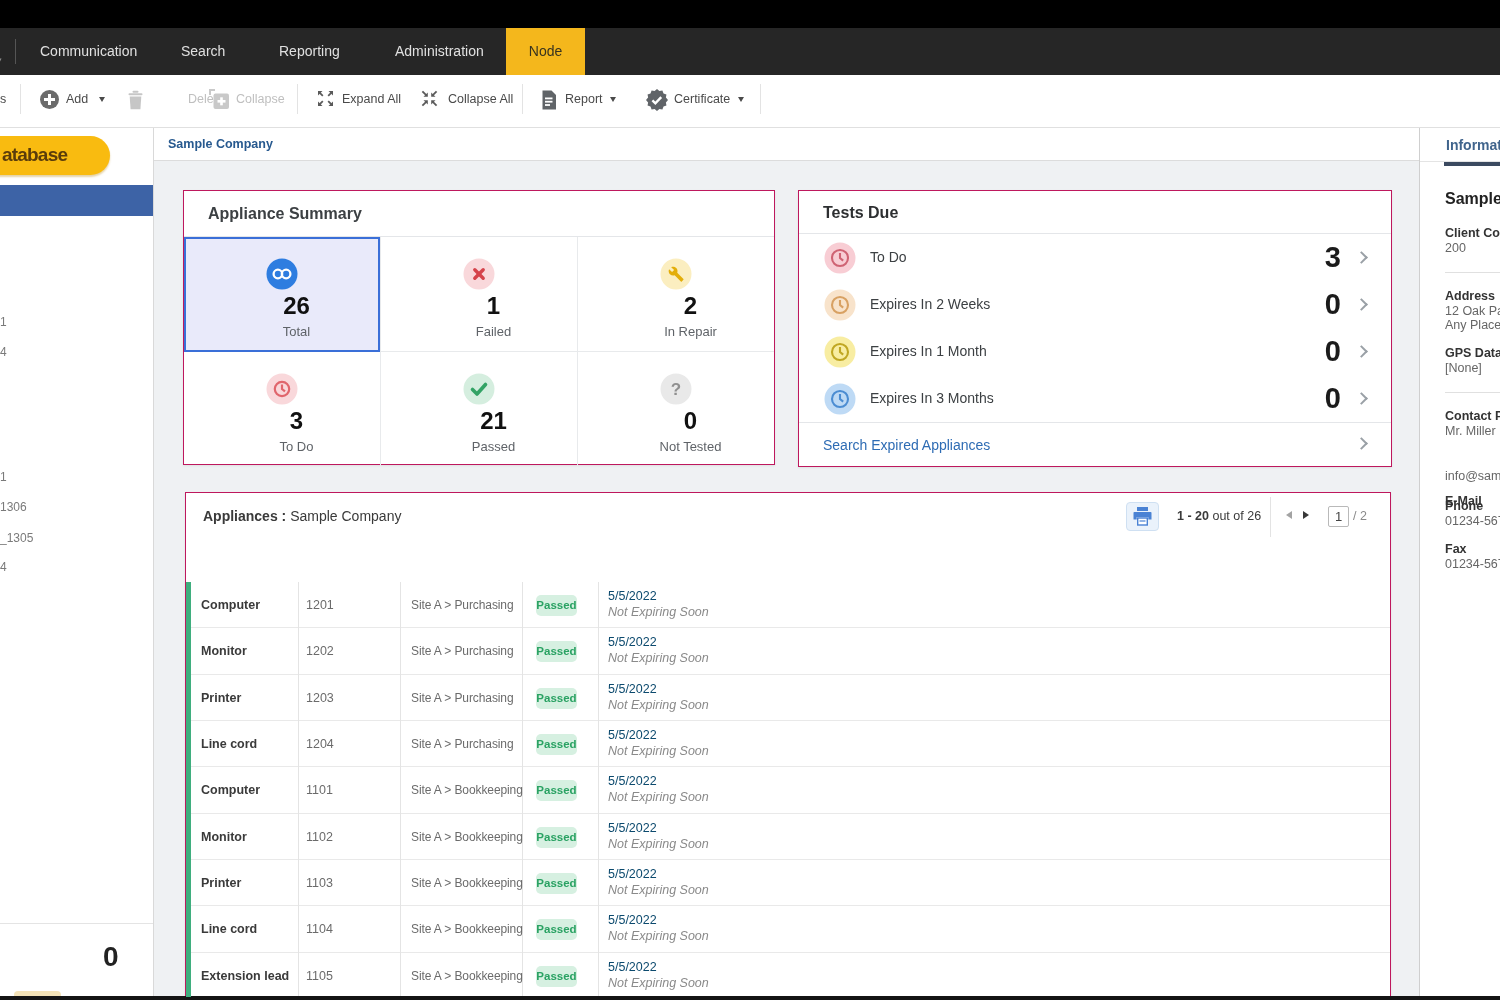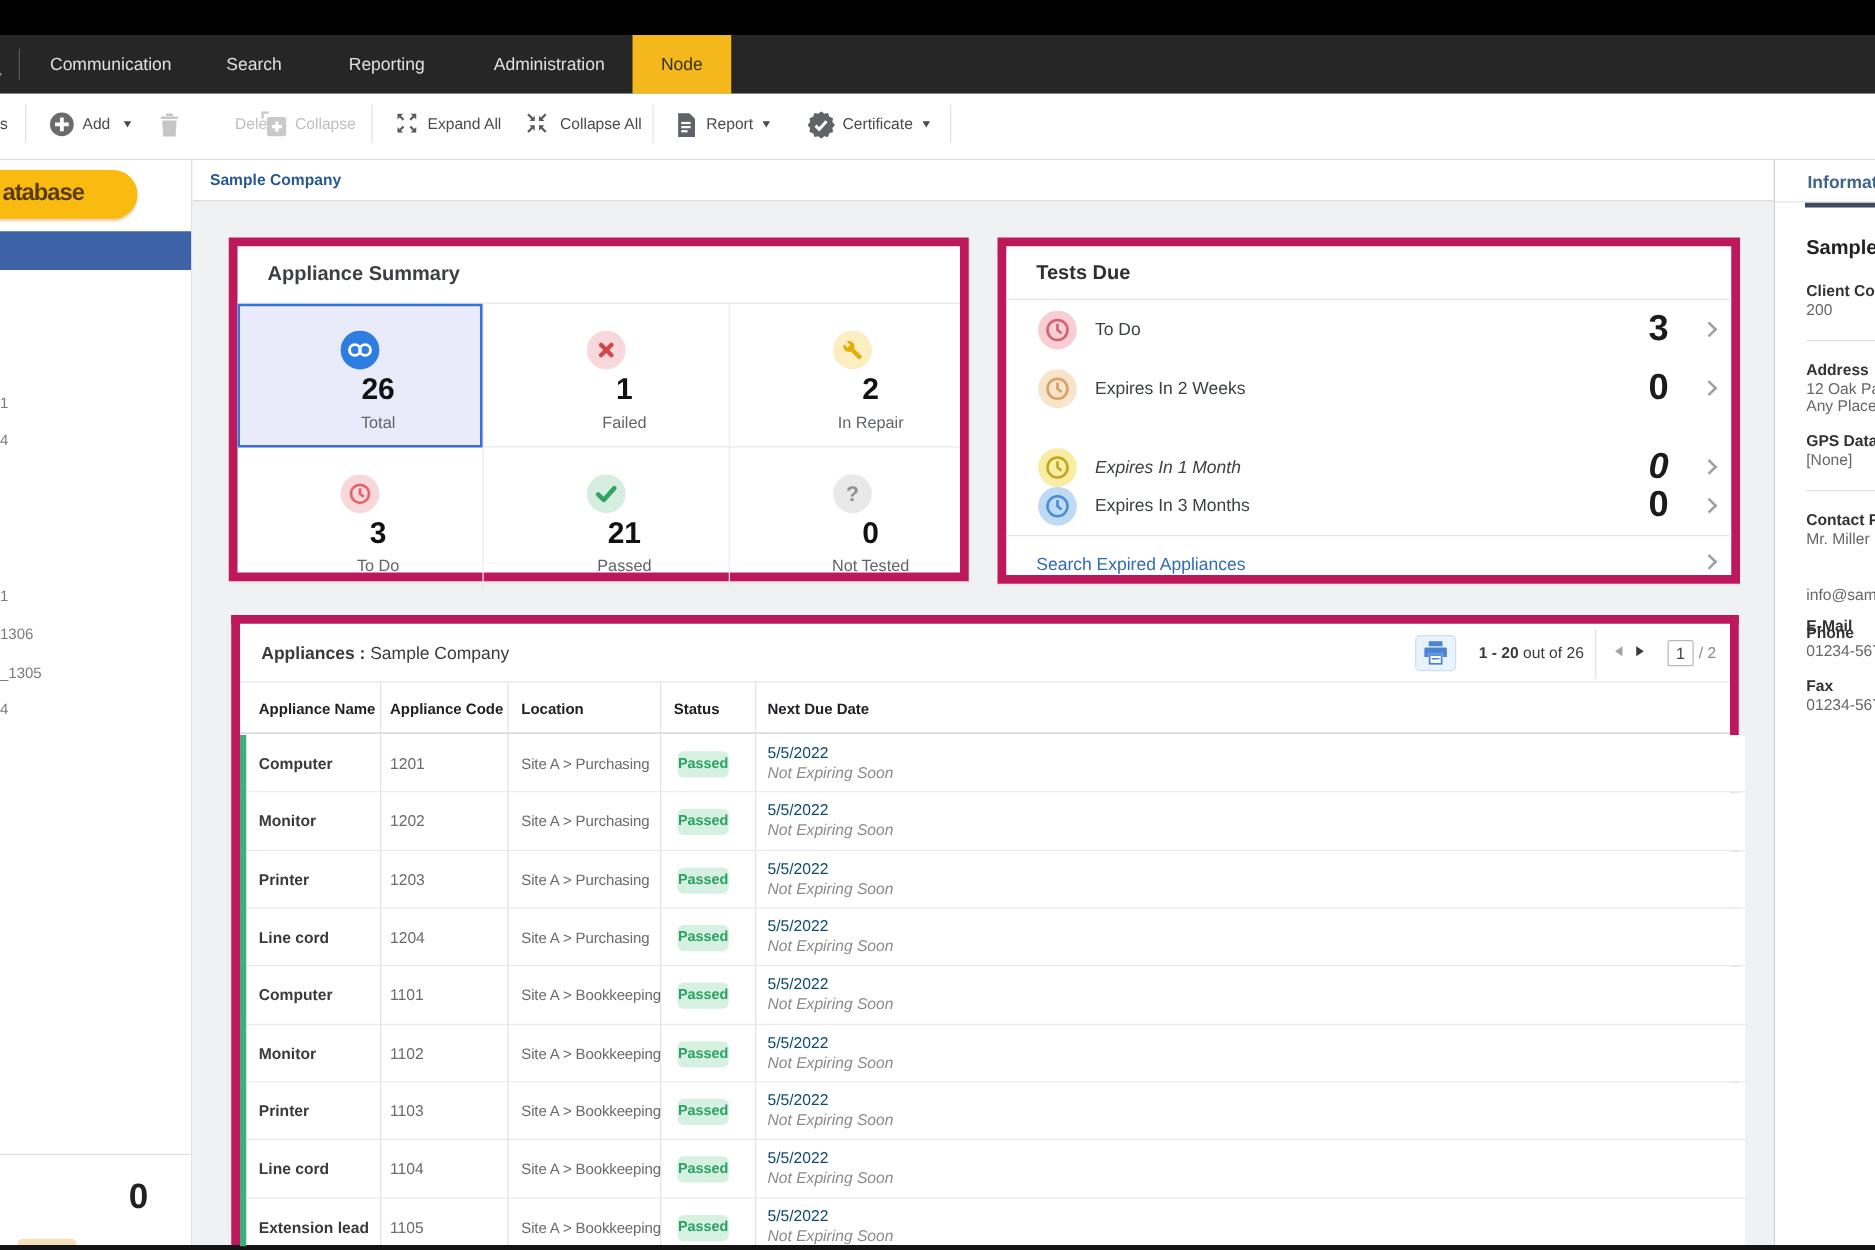--- a/index.html
+++ b/index.html
@@ -27,21 +27,21 @@
 #bluebar { position:absolute; left:0; top:57px; width:153px; height:31px; background:#3d63a6; }
 .treeitem { position:absolute; left:0; font-size:12px; color:#7a7a7a; }
 #sbline { position:absolute; left:0; top:795px; width:153px; height:1px; background:#e4e4e4; }
 #sbzero { position:absolute; left:103px; top:813px; font-size:28px; font-weight:bold; color:#222; }
 
 
 #main { left:154px; top:128px; width:1265px; height:869px; background:#eff1f3; overflow:hidden; }
 #crumbbar { position:absolute; left:0; top:0; width:1265px; height:33px; background:#fff; border-bottom:1px solid #dcdcdc; }
 #crumb { position:absolute; left:14px; top:9px; font-size:12.5px; font-weight:bold; color:#27598f; }
 
-.card { position:absolute; background:#fff; border:7px solid #be185d; box-shadow:0 1px 2px rgba(0,0,0,0.07); }
+.card { position:absolute; background:#fff; border:1px solid #be185d; box-shadow:0 1px 2px rgba(0,0,0,0.07); }
 
 
 #rpanel { left:1419px; top:128px; width:81px; height:869px; background:#fff; border-left:1px solid #cfcfcf; overflow:hidden; }
 #rtab { position:absolute; left:26px; top:9px; font-size:14px; font-weight:bold; color:#40648c; white-space:nowrap; }
 #rtabline { position:absolute; left:24px; top:34px; width:57px; height:4px; background:#3b4a60; }
 #rtabborder { position:absolute; left:0; top:33px; width:81px; height:1px; background:#e4e4e4; }
 .rhead { position:absolute; left:25px; font-size:16px; font-weight:bold; color:#222; white-space:nowrap; }
 .rlabel { position:absolute; left:25px; font-size:12.5px; font-weight:bold; color:#333; white-space:nowrap; }
 .rval { position:absolute; left:25px; font-size:12.5px; color:#666; white-space:nowrap; }
 .rsep { position:absolute; left:25px; width:56px; height:1px; background:#e0e0e0; }
@@ -275,21 +275,21 @@
             <circle cx="16" cy="16" r="15.5" fill="#f8e3cb"></circle>
             <g fill="none" stroke="#d8a163" stroke-width="2.1">
               <circle cx="16" cy="16" r="8"></circle>
               <path d="M16 11v5l3.2 2.6"></path>
             </g>
           </svg>
         <div class="tdlab">Expires In 2 Weeks</div>
           <div class="tdnum">0</div>
           <span class="chev tdchev"></span>
       </div>
-      <div class="trow" style="top:153px;font-style:italic;">
+      <div class="trow" style="top:137px;">
         <svg class="tdicon" width="32" height="32" viewBox="0 0 32 32">
             <circle cx="16" cy="16" r="15.5" fill="#f8eda2"></circle>
             <g fill="none" stroke="#c0a723" stroke-width="2.1">
               <circle cx="16" cy="16" r="8"></circle>
               <path d="M16 11v5l3.2 2.6"></path>
             </g>
           </svg>
         <div class="tdlab">Expires In 1 Month</div>
           <div class="tdnum">0</div>
           <span class="chev tdchev"></span>
@@ -321,31 +321,20 @@
           <rect x="4.7" y="12" width="9.6" height="7" fill="#fff" stroke="#4a82d4" stroke-width="1.4"></rect>
           <line x1="6.5" y1="15" x2="12.5" y2="15" stroke="#4a82d4" stroke-width="1.2"></line>
         </svg>
       <div style="position:absolute;left:991px;top:0;height:46px;line-height:46px;font-size:12.5px;color:#3a3a3a;"><b>1 - 20</b> out of 26</div>
       <div style="position:absolute;left:1084px;top:4px;width:1px;height:40px;background:#e3e3e3;"></div>
       <div style="position:absolute;left:1100px;top:18px;width:0;height:0;border-top:4.5px solid transparent;border-bottom:4.5px solid transparent;border-right:6px solid #a3a3a3;"></div>
       <div style="position:absolute;left:1117px;top:18px;width:0;height:0;border-top:4.5px solid transparent;border-bottom:4.5px solid transparent;border-left:6px solid #383838;"></div>
       <div style="position:absolute;left:1142px;top:13px;width:21px;height:21px;border:1px solid #b9b9b9;border-radius:2px;font-size:13px;color:#444;text-align:center;line-height:20px;">1</div>
       <div style="position:absolute;left:1167px;top:0;height:46px;line-height:46px;font-size:12.5px;color:#8a8a8a;">/ 2</div>
 
-      <div style="position:absolute;left:0;top:46px;width:100%;height:42px;border-top:1px solid #e6e6e6;border-bottom:1px solid #cbcbcb;">
-        <div class="hcell" style="left:15px;">Appliance Name</div>
-        <div class="hcell" style="left:120px;">Appliance Code</div>
-        <div class="hcell" style="left:225px;">Location</div>
-        <div class="hcell" style="left:347px;">Status</div>
-        <div class="hcell" style="left:422px;">Next Due Date</div>
-        <div class="vline" style="top:0;height:42px;left:112px;"></div>
-        <div class="vline" style="top:0;height:42px;left:214px;"></div>
-        <div class="vline" style="top:0;height:42px;left:336px;"></div>
-        <div class="vline" style="top:0;height:42px;left:412px;"></div>
-      </div>
 
       <div style="position:absolute;left:0;top:89px;width:4.5px;height:417px;background:#3fae7e;z-index:3;"></div>
 
       <div class="drow" style="top:89.0px;">
         <div class="vline" style="top:0;height:46.3px;left:112px;"></div>
         <div class="vline" style="top:0;height:46.3px;left:214px;"></div>
         <div class="vline" style="top:0;height:46.3px;left:336px;"></div>
         <div class="vline" style="top:0;height:46.3px;left:412px;"></div>
         <div class="dname">Computer</div>
           <div class="dcode">1201</div>

